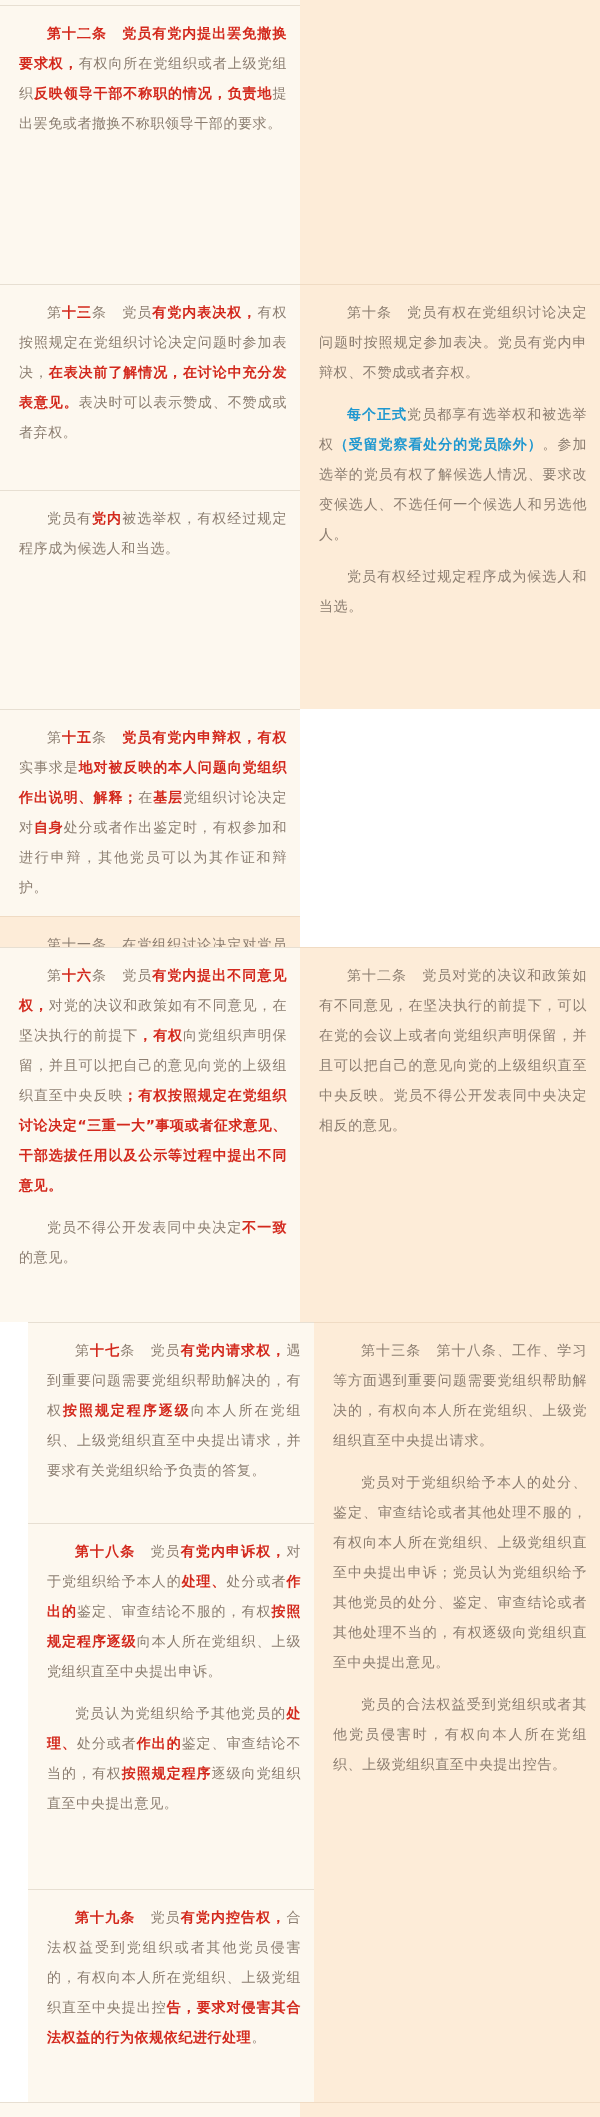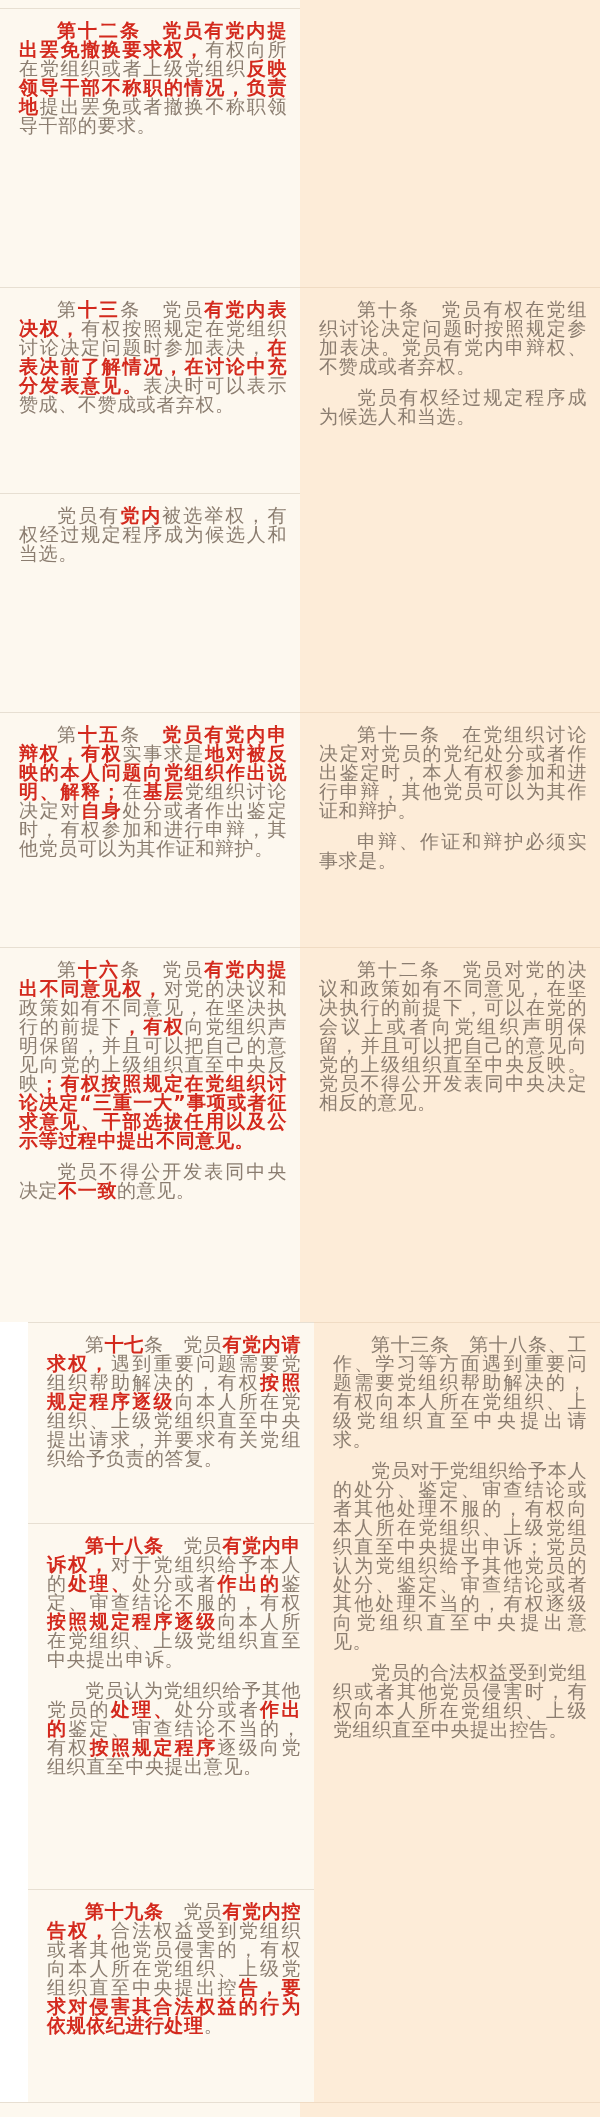--- a/index.html
+++ b/index.html
@@ -10,32 +10,32 @@
   }
   .row{display:flex;align-items:stretch;}
   .cell{width:300px;box-sizing:border-box;display:flex;flex-direction:column;}
   .cell-left{background:#fdf8ef;color:#8b7d70;}
   .cell-right{background:#fdecd8;color:#8b7d70;}
   .bt-left{border-top:1px solid #e7dfd2;}
   .bt-right{border-top:1px solid #f0dbc3;}
   .block{box-sizing:border-box;padding:12px 13px 14px 19px;}
   .block p{
     margin:0;text-indent:2em;text-align:justify;
-    font-size:19px;line-height:19px;letter-spacing:0.6px;
+    font-size:14px;line-height:30px;letter-spacing:0.6px;
     word-break:break-all;
   }
   .block p + p{margin-top:12px;}
   .run-n{color:inherit;font-weight:normal;}
   .run-r{color:#d3291d;font-weight:bold;}
   .run-b{color:#2098d0;font-weight:bold;}
   
   .r0{height:8px;}
   .r1{min-height:279px;}
   .r2{min-height:425px;}
-  .r3{min-height:235px;}
+  .r3{min-height:235px;flex-direction:column;}
   .r4{min-height:375px;}
   .r5{min-height:780px;padding-left:28px;}
   .r6{min-height:15px;flex:1;}
   
   .hb-205{min-height:205px;}
   .hb-220{min-height:220px;}
   .hb-200{min-height:200px;}
   .hb-366{min-height:366px;}
   .hb-214{min-height:214px;}
 </style>
@@ -63,20 +63,21 @@
       <div class="block hb-205">
           <p><span class="run-n">第</span><span class="run-r">十三</span><span class="run-n">条　党员</span><span class="run-r">有党内表决权，</span><span class="run-n">有权按照规定在党组织讨论决定问题时参加表决，</span><span class="run-r">在表决前了解情况，在讨论中充分发表意见。</span><span class="run-n">表决时可以表示赞成、不赞成或者弃权。</span></p>
         </div>
       <div class="block hb-220 bt-left">
           <p><span class="run-n">党员有</span><span class="run-r">党内</span><span class="run-n">被选举权，有权经过规定程序成为候选人和当选。</span></p>
         </div>
     </div>
     <div class="cell cell-right bt-right">
       <div class="block">
           <p><span class="run-n">第十条　党员有权在党组织讨论决定问题时按照规定参加表决。党员有党内申辩权、不赞成或者弃权。</span></p>
+          <p><span class="run-b">每个正式</span><span class="run-n">党员都享有选举权和被选举权</span><span class="run-b">（受留党察看处分的党员除外）</span><span class="run-n">。参加选举的党员有权了解候选人情况、要求改变候选人、不选任何一个候选人和另选他人。</span></p>
           <p><span class="run-n">党员有权经过规定程序成为候选人和当选。</span></p>
         </div>
     </div>
   </div>
 
   <div class="row r3">
     <div class="cell cell-left bt-left">
       <div class="block">
           <p><span class="run-n">第</span><span class="run-r">十五</span><span class="run-n">条　</span><span class="run-r">党员有党内申辩权，有权</span><span class="run-n">实事求是</span><span class="run-r">地对被反映的本人问题向党组织作出说明、解释；</span><span class="run-n">在</span><span class="run-r">基层</span><span class="run-n">党组织讨论决定对</span><span class="run-r">自身</span><span class="run-n">处分或者作出鉴定时，有权参加和进行申辩，其他党员可以为其作证和辩护。</span></p>
         </div>

